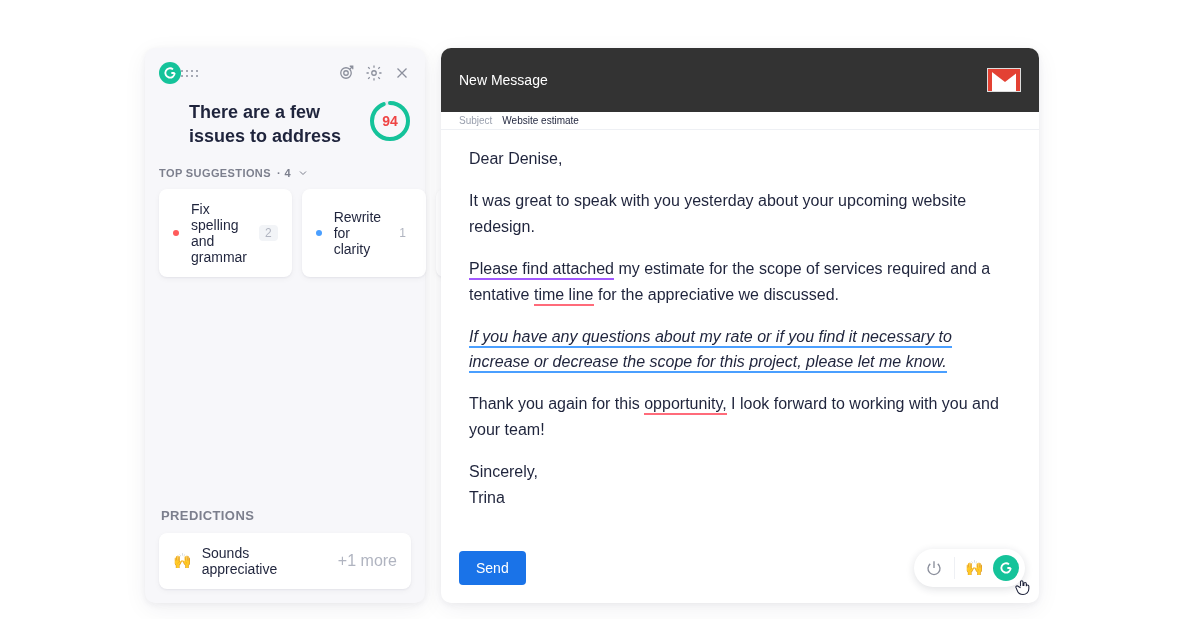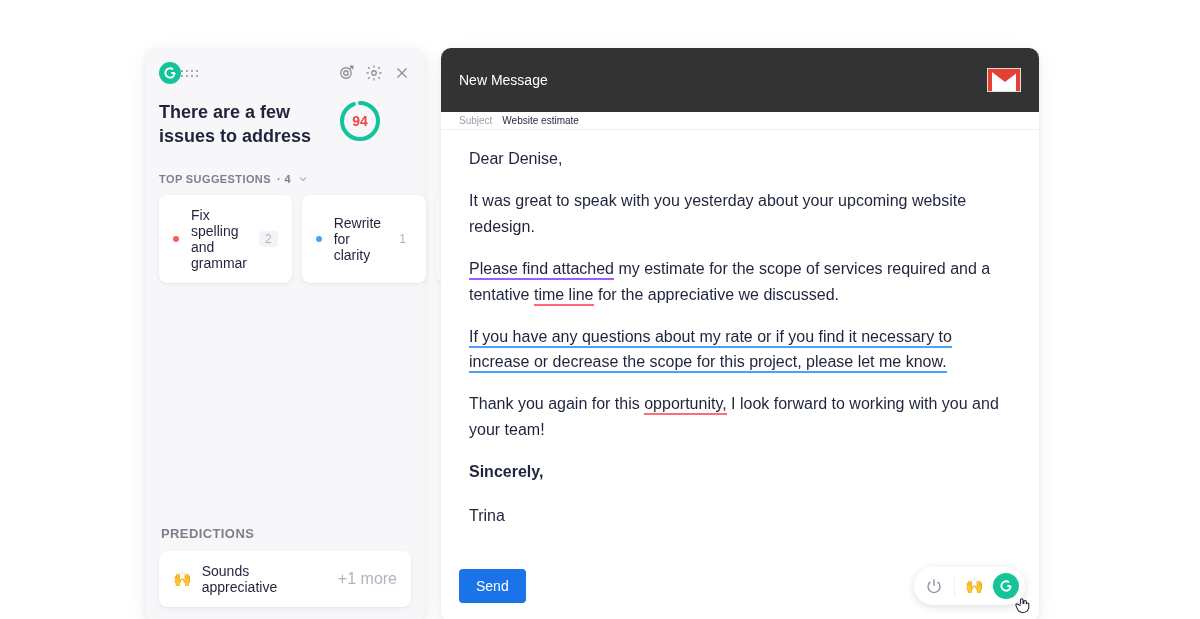--- a/index.html
+++ b/index.html
@@ -35,21 +35,21 @@
       border-radius: 50%;
       display: flex; align-items: center; justify-content: center;
     }
     .logo-circle svg { width: 16px; height: 16px; stroke: #fff; stroke-width: 2.8; fill: none; }
     .top-icons { margin-left: auto; display: flex; align-items: center; gap: 10px; color: #8b8f9c; }
     .drag-dots { display: grid; grid-template-columns: repeat(4, 2px); grid-template-rows: repeat(2, 2px); gap: 3px; margin-right: 42px; }
     .drag-dots span { width: 2px; height: 2px; background: #8b8f9c; border-radius: 1px; }
     .icon-btn { width: 18px; height: 18px; display:flex; align-items:center; justify-content:center; cursor: pointer; }
     .icon-btn svg { width: 18px; height: 18px; stroke: #8b8f9c; stroke-width: 1.7; fill: none; }
 
-    .header-row { display: flex; align-items: flex-start; justify-content: flex-start; margin-bottom: 24px; }
+    .header-row { display: flex; align-items: flex-start; justify-content: flex-end; margin-bottom: 18px; }
     .header-title { font-size: 18px; font-weight: 700; color: #1f243c; line-height: 1.35; max-width: 180px; }
     .score-ring { width: 42px; height: 42px; position: relative; }
     .score-ring svg { transform: rotate(-90deg); }
     .score-ring .track { stroke: #e7eaf0; stroke-width: 4; fill: none; }
     .score-ring .prog { stroke: #15c39a; stroke-width: 4; fill: none; stroke-linecap: round; }
     .score-num { position: absolute; inset: 0; display: flex; align-items:center; justify-content:center; font-size: 14px; font-weight: 700; color: #ef4444; }
 
     .section-label { display: flex; align-items: center; gap: 6px; font-size: 11px; letter-spacing: 0.4px; font-weight: 600; color: #7c7f8d; text-transform: uppercase; margin-bottom: 10px; cursor: pointer; }
     .section-label .chev { width: 12px; height: 12px; }
 
@@ -86,21 +86,21 @@
 
     .subject-row { display:flex; align-items:center; gap:10px; font-size: 10px; padding: 3px 18px; border-bottom: 1px solid #eef0f4; }
     .subject-label { color: #9aa0ae; }
     .subject-val { color: #1f243c; }
 
     .body-text { padding: 16px 28px 12px 28px; color: #1f243c; font-size: 16px; line-height: 1.62; font-weight: 400; }
     .body-text p { margin-bottom: 16px; }
     .ul { padding-bottom: 1px; }
     .ul-purple { border-bottom: 2px solid #a259ff; text-align: right; }
     .ul-red { border-bottom: 2px solid #ff6b7a; }
-    .ul-blue { border-bottom: 2px solid #4a9fff; }
+    .ul-blue { border-bottom: 2px solid #4a9fff; font-style: italic; }
 
     .compose-footer { display:flex; align-items:center; padding: 12px 18px 18px 18px; }
     .send-btn { background:#1a73e8; color:#fff; font-size:14px; font-weight:500; border:none; border-radius:4px; padding:9px 17px; cursor:pointer; }
 
     .float-toolbar { position:absolute; right: 14px; bottom: 16px; display:flex; align-items:center; background:#fff; border-radius: 22px; box-shadow: 0 2px 8px rgba(31,36,60,0.14); padding: 5px 6px; gap: 4px; }
     .ft-btn { width: 28px; height: 28px; border-radius: 50%; display:flex; align-items:center; justify-content:center; cursor:pointer; }
     .ft-btn svg { width: 18px; height: 18px; stroke:#8b8f9c; stroke-width:1.8; fill:none; }
     .ft-sep { width: 1px; height: 22px; background: #eef0f4; margin: 0 2px; }
     .ft-emoji { font-size: 15px; }
     .ft-logo { width: 26px; height: 26px; background:#15c39a; border-radius:50%; display:flex; align-items:center; justify-content:center; position:relative; }
@@ -218,21 +218,21 @@
       <p>It was great to speak with you yesterday about your upcoming website redesign.</p>
       <p>
         <span class="ul ul-purple">Please find attached</span><span> my estimate for the scope of services required and a tentative </span><span class="ul ul-red">time line</span><span> for the appreciative we discussed.</span>
       </p>
       <p>
         <span class="ul ul-blue">If you have any questions about my rate or if you find it necessary to increase or decrease the scope for this project, please let me know.</span>
       </p>
       <p>
         <span>Thank you again for this </span><span class="ul ul-red">opportunity,</span><span> I look forward to working with you and your team!</span>
       </p>
-      <p style="margin-bottom:18px;font-weight:bold;">Sincerely,</p>
+      <p style="margin-bottom:0;">Sincerely,</p>
       <p>Trina</p>
     </div>
 
     <div class="compose-footer">
       <button class="send-btn">Send</button>
     </div>
 
     <div class="float-toolbar">
       <div class="ft-btn">
         <svg viewBox="0 0 24 24">

